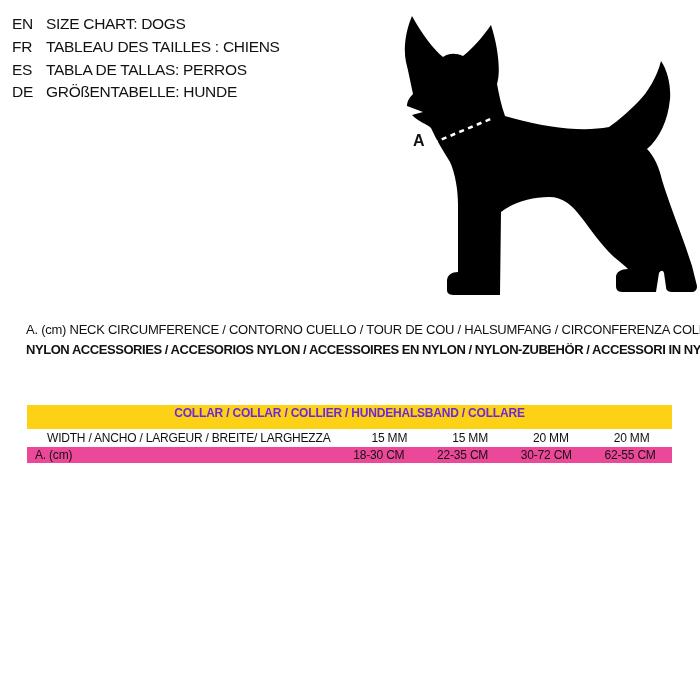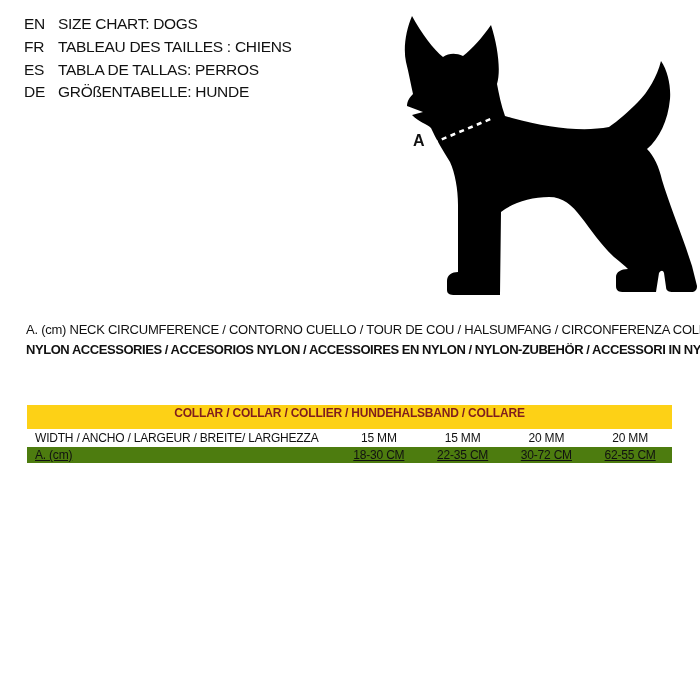--- a/index.html
+++ b/index.html
@@ -7,21 +7,21 @@
     width:700px;height:700px;
     background:#ffffff;
     font-family:"Liberation Sans", sans-serif;
     color:#111;
     position:relative;
     overflow:hidden;
   }
   .canvas{position:absolute;inset:0;width:700px;height:700px;}
 
   
-  .lang-list{position:absolute;left:24px;top:13px;}
+  .lang-list{position:absolute;left:12px;top:13px;}
   .lang-row{display:flex;height:22.7px;align-items:center;
     font-size:15.5px;letter-spacing:-0.3px;font-weight:500;white-space:nowrap;}
   .lang-code{width:34px;flex:0 0 34px;}
 
   
   .dog-figure{position:absolute;left:395px;top:5px;width:310px;height:300px;}
   .dog-figure svg{display:block;width:100%;height:100%;}
   .measure-label{
     position:absolute;left:413px;top:132px;
     font-size:16px;font-weight:bold;letter-spacing:0;
@@ -32,32 +32,32 @@
     font-size:14px;letter-spacing:-0.2px;white-space:nowrap;}
   .note-neck{position:absolute;left:26px;top:322px;
     font-size:13px;letter-spacing:-0.25px;white-space:nowrap;}
   .note-material{position:absolute;left:26px;top:342px;
     font-size:13px;font-weight:bold;letter-spacing:-0.45px;white-space:nowrap;}
 
   
   .size-table{position:absolute;left:27px;top:405px;width:645px;font-size:12px;letter-spacing:-0.2px;}
   .tbl-title{
     height:25px;line-height:17px;box-sizing:border-box;
-    background:#fdd116;color:#7f1d1d;
+    background:#fdd116;color:#6d28d9;
     font-weight:bold;text-align:center;
     border-bottom:1px solid #ffffff;
   }
   .tbl-row{
     display:grid;grid-template-columns:310px 1fr 1fr 1fr 1fr;
     height:17px;line-height:16px;box-sizing:border-box;
     border-bottom:1px solid #ffffff;
   }
   .tbl-row.bg-gray{background:#c6c6c6;}
-  .tbl-row.bg-white{background:#ffffff;}
-  .tbl-row.bg-lightgray{background:#4d7c0f;text-decoration:underline;}
+  .tbl-row.bg-white{background:#ffffff;margin-left:12px;}
+  .tbl-row.bg-lightgray{background:#ec4899;}
   .tbl-label{padding-left:8px;text-align:left;white-space:nowrap;}
   .tbl-val{text-align:center;white-space:nowrap;}
 </style>
 </head>
 <body>
 
 <div class="canvas">
 
   <div class="lang-list">
     <div class="lang-row">

